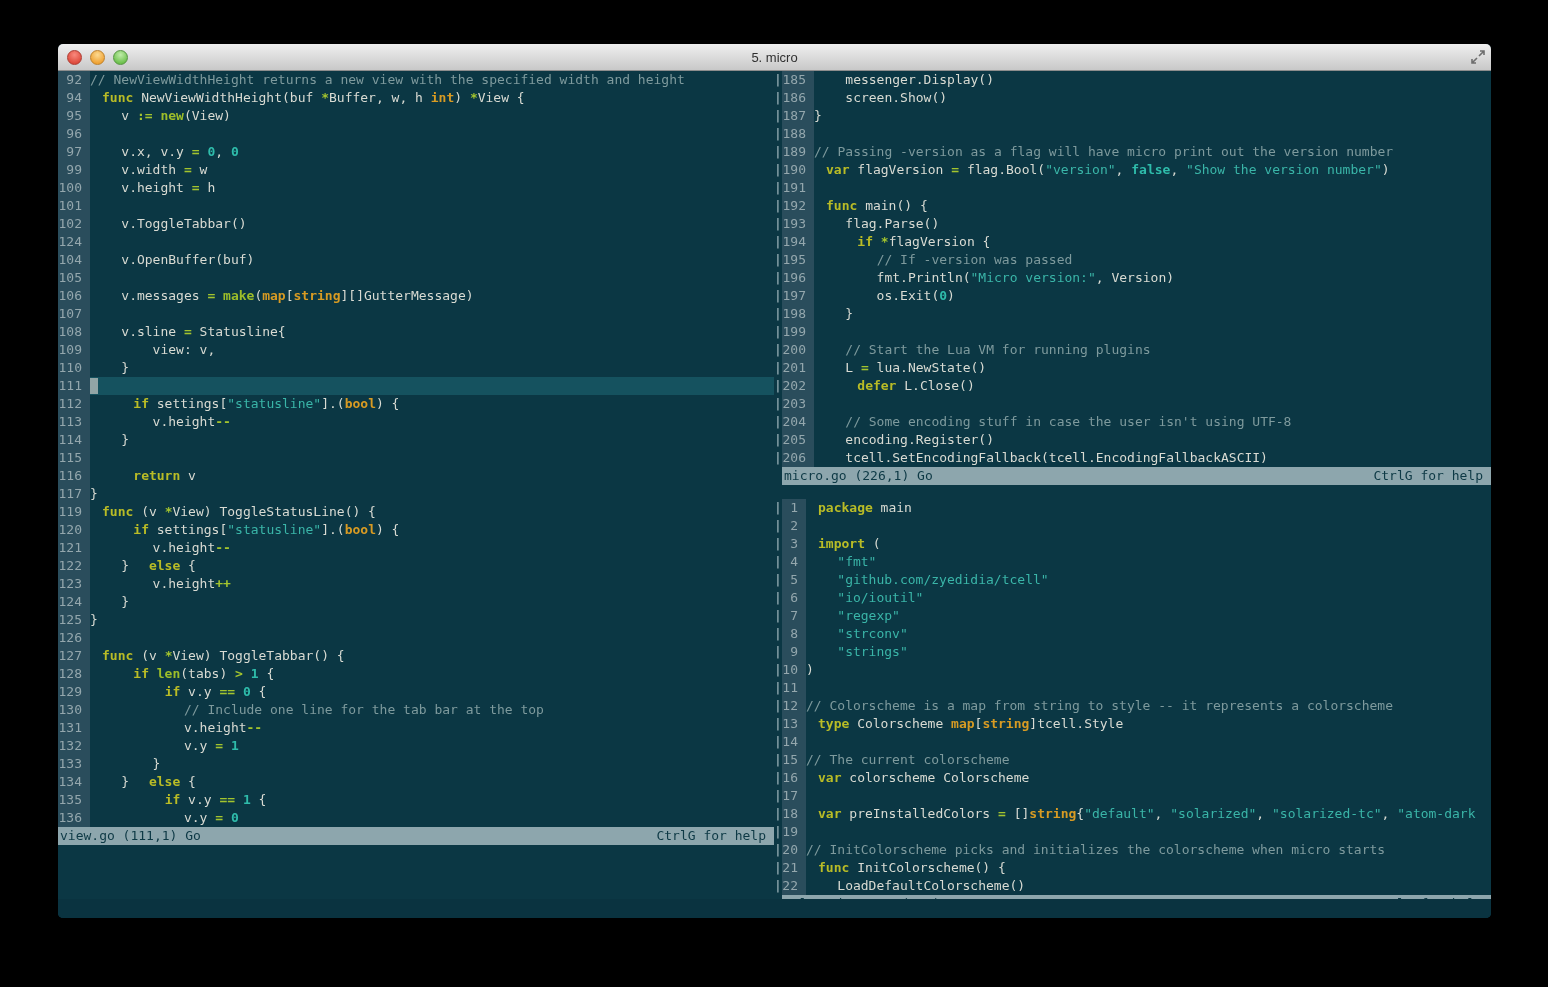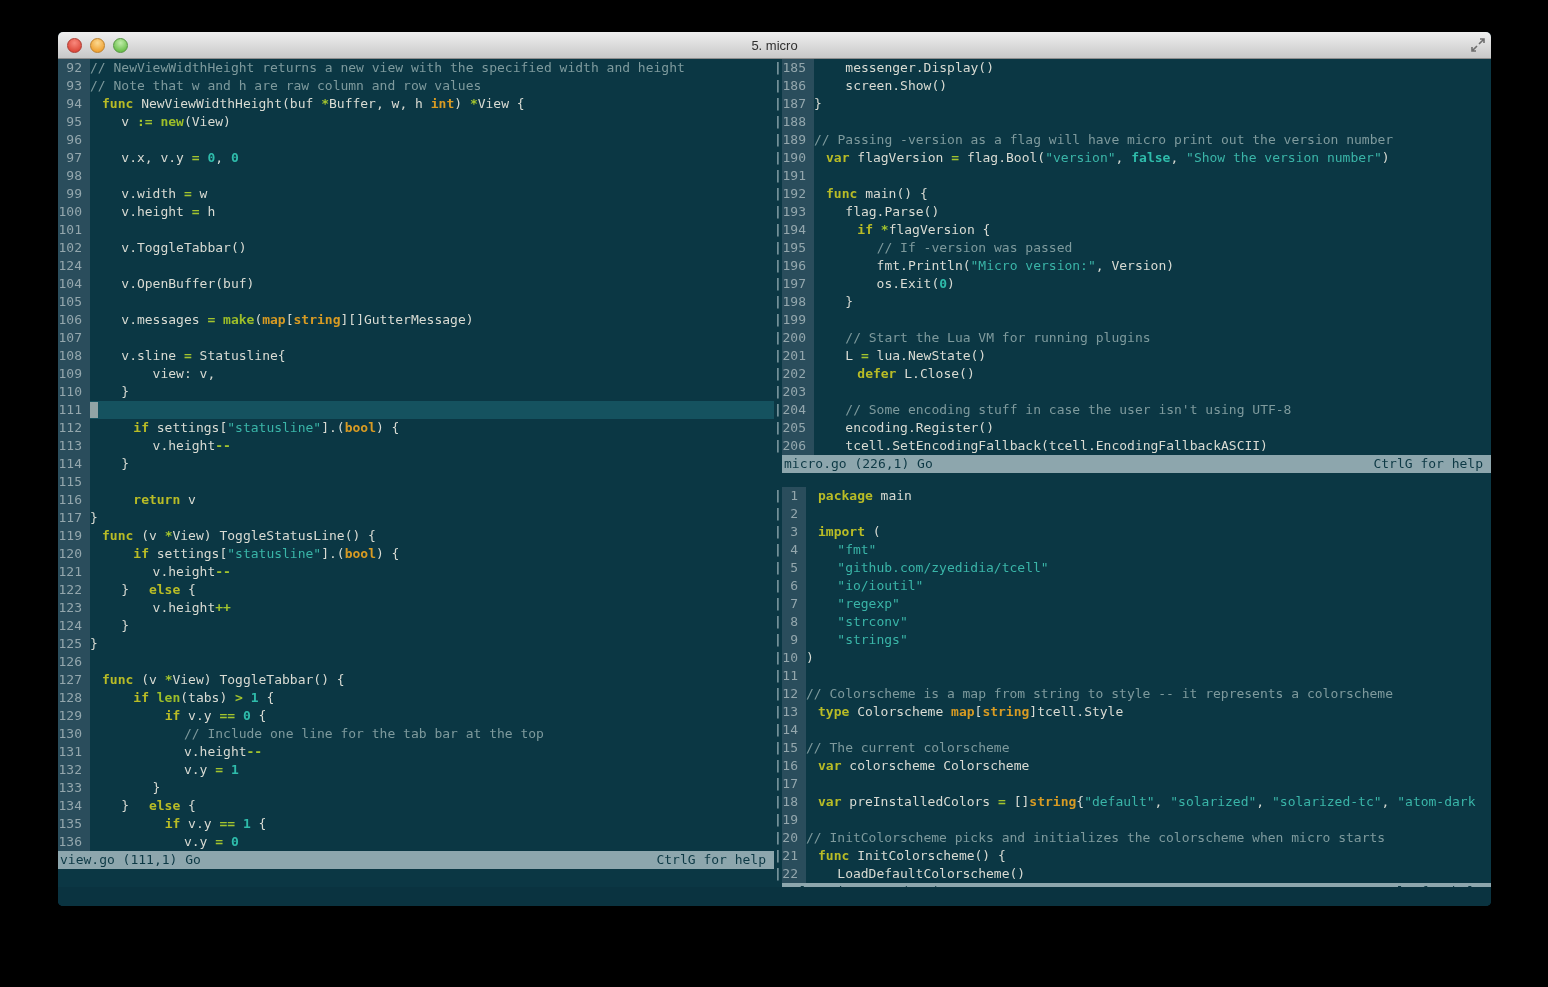--- a/index.html
+++ b/index.html
@@ -1,20 +1,20 @@
 <!DOCTYPE html>
 <html><head>
 <meta charset="utf-8">
 <style>
   * { margin:0; padding:0; box-sizing:content-box; }
   html,body { width:1548px; height:987px; background:#000; overflow:hidden; }
   body { position:relative; }
 
   .window {
-    position:absolute; left:58px; top:32px; width:1433px; height:874px;
+    position:absolute; left:58px; top:44px; width:1433px; height:874px;
     border-radius:5px; overflow:hidden; background:#0b3744;
   }
 
   
   .titlebar {
     height:26px; background:linear-gradient(#efefef,#c8c8c8);
     border-bottom:1px solid #8d8d8d; position:relative;
     display:flex; align-items:center;
     font-family:"Liberation Sans", sans-serif;
   }
@@ -86,26 +86,24 @@
     <svg class="resize-ic" viewBox="0 0 16 16">
       <path d="M9 7 L14 2 M10 2 h4 v4 M7 9 L2 14 M2 10 v4 h4" stroke="#6e6e6e" stroke-width="1.6" fill="none"></path>
     </svg>
   </div>
 
   <div class="term">
 
     <div class="col-left">
       <div>
           <div class="row"><span class="gut w3">92</span><span class="code"><span class="tk-c">// NewViewWidthHeight returns a new view with the specified width and height</span></span></div>
-          <div class="row"><span class="gut w3">93</span><span class="code"><span class="tk-c">// Note that w and h are raw column and row values</span></span></div>
           <div class="row"><span class="gut w3">94</span><span class="code"><span class="tk-k">func</span><span> NewViewWidthHeight(buf </span><span class="tk-o">*</span><span>Buffer, w, h </span><span class="tk-t">int</span><span>) </span><span class="tk-o">*</span><span>View {</span></span></div>
           <div class="row"><span class="gut w3">95</span><span class="code"><span>    v </span><span class="tk-o">:=</span><span> </span><span class="tk-b">new</span><span>(View)</span></span></div>
           <div class="row"><span class="gut w3">96</span><span class="code"></span></div>
           <div class="row"><span class="gut w3">97</span><span class="code"><span>    v.x, v.y </span><span class="tk-o">=</span><span> </span><span class="tk-n">0</span><span>, </span><span class="tk-n">0</span></span></div>
-          <div class="row"><span class="gut w3">98</span><span class="code"></span></div>
           <div class="row"><span class="gut w3">99</span><span class="code"><span>    v.width </span><span class="tk-o">=</span><span> w</span></span></div>
           <div class="row"><span class="gut w3">100</span><span class="code"><span>    v.height </span><span class="tk-o">=</span><span> h</span></span></div>
           <div class="row"><span class="gut w3">101</span><span class="code"></span></div>
           <div class="row"><span class="gut w3">102</span><span class="code"><span>    v.ToggleTabbar()</span></span></div>
           <div class="row"><span class="gut w3">124</span><span class="code"></span></div>
           <div class="row"><span class="gut w3">104</span><span class="code"><span>    v.OpenBuffer(buf)</span></span></div>
           <div class="row"><span class="gut w3">105</span><span class="code"></span></div>
           <div class="row"><span class="gut w3">106</span><span class="code"><span>    v.messages </span><span class="tk-o">=</span><span> </span><span class="tk-b">make</span><span>(</span><span class="tk-t">map</span><span>[</span><span class="tk-t">string</span><span>][]GutterMessage)</span></span></div>
           <div class="row"><span class="gut w3">107</span><span class="code"></span></div>
           <div class="row"><span class="gut w3">108</span><span class="code"><span>    v.sline </span><span class="tk-o">=</span><span> Statusline{</span></span></div>

